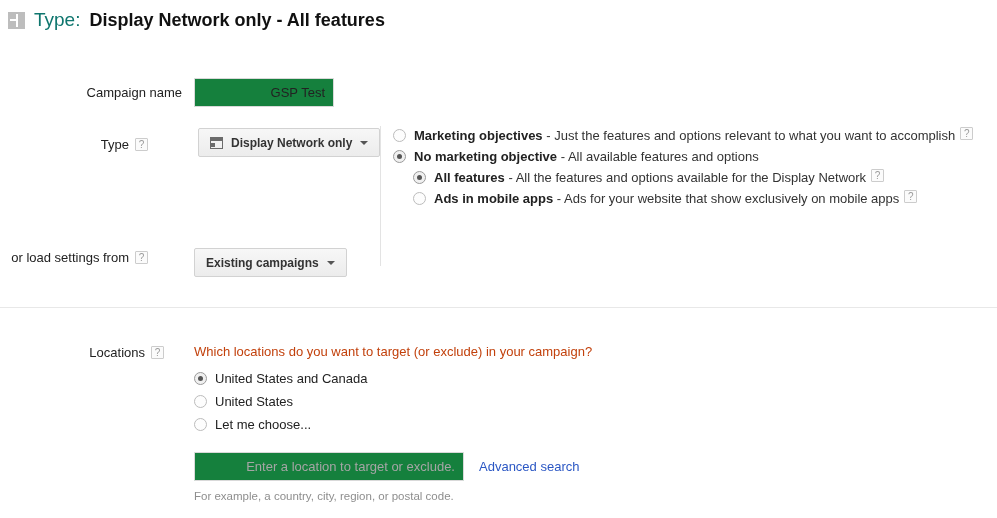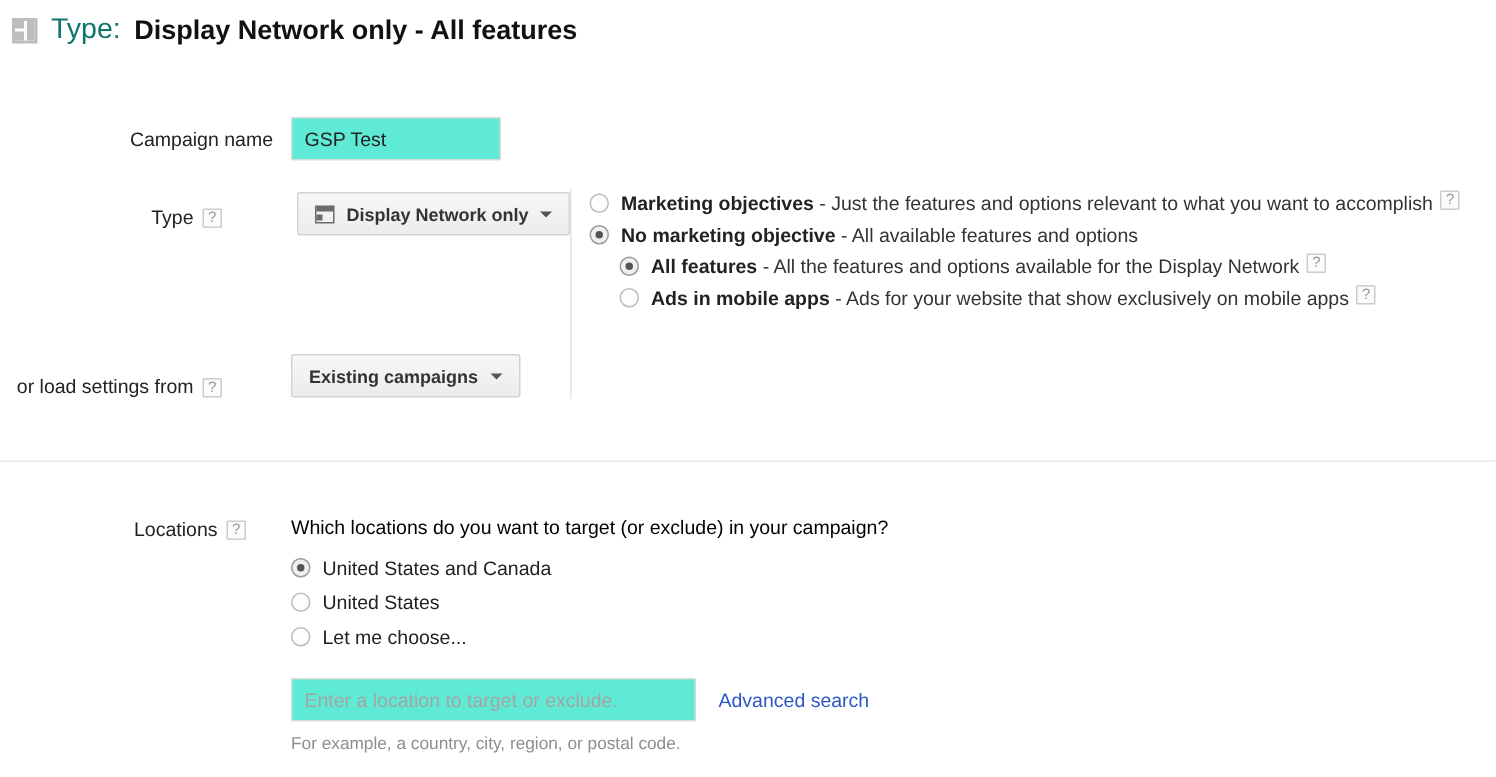--- a/index.html
+++ b/index.html
@@ -67,28 +67,29 @@
     vertical-align: 1px;
     margin-left: 6px;
     border-radius: 1px;
     font-family: "Liberation Sans", sans-serif;
   }
   .help-icon.inline { margin-left: 5px; vertical-align: 0px; }
 
   
   .text-input {
     border: 1px solid #d9d9d9;
-    background: #5eead4;
+    background: #15803d;
     height: 29px;
     font-size: 13px;
     color: #222;
     padding: 0 8px;
     outline: none;
     font-family: "Liberation Sans", sans-serif;
     border-radius: 1px;
+    text-align: right;
   }
   .text-input::placeholder { color: #a5a5a5; }
 
   
   .btn {
     display: inline-flex; align-items: center;
     height: 29px;
     padding: 0 11px;
     border: 1px solid #d2d2d2;
     border-radius: 2px;
@@ -163,21 +164,21 @@
   }
 
   .link {
     color: #2b57c4; font-size: 13px;
     text-decoration: none; cursor: pointer;
   }
   .hint {
     font-size: 11.5px; color: #8e8e8e;
   }
   .question {
-    font-size: 13px; color: #000000;
+    font-size: 13px; color: #c2410c;
   }
 </style>
 </head>
 <body>
 
 <div class="page">
 
   <div class="header">
     <span class="layout-icon">
       <span class="bar-right"></span>
@@ -232,21 +233,21 @@
       <span class="help-icon inline">?</span>
     </div>
   </div>
 
   <div class="row" style="left:0; top:244px; width:190px;">
     <div class="field-label" style="width:148px; padding-top:6px;">
       <span>or load settings from</span><span class="help-icon">?</span>
     </div>
   </div>
 
-  <div style="position:absolute; left:194px; top:236px;">
+  <div style="position:absolute; left:194px; top:248px;">
     <button class="btn">
       <span>Existing campaigns</span>
       <span class="caret"></span>
     </button>
   </div>
 
   <div class="hr" style="left:0; top:307px; width:997px;"></div>
 
   <div class="row" style="left:0; top:345px; width:190px;">
     <div class="field-label" style="width:164px;">

